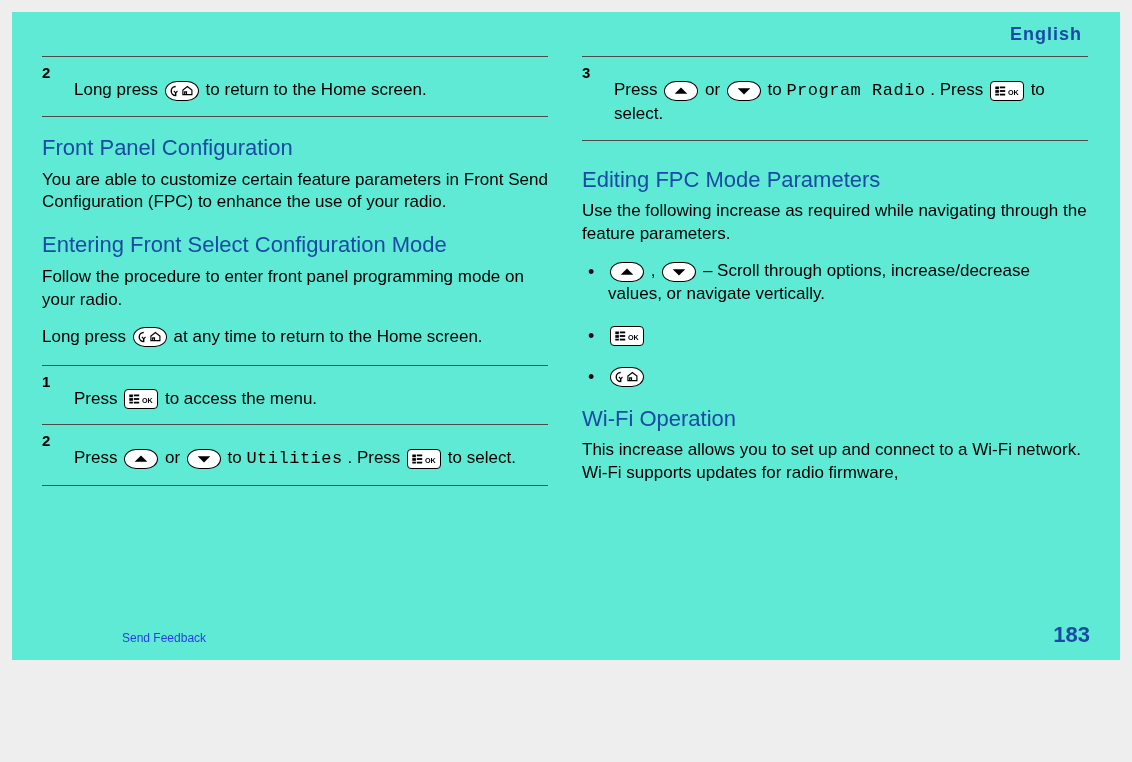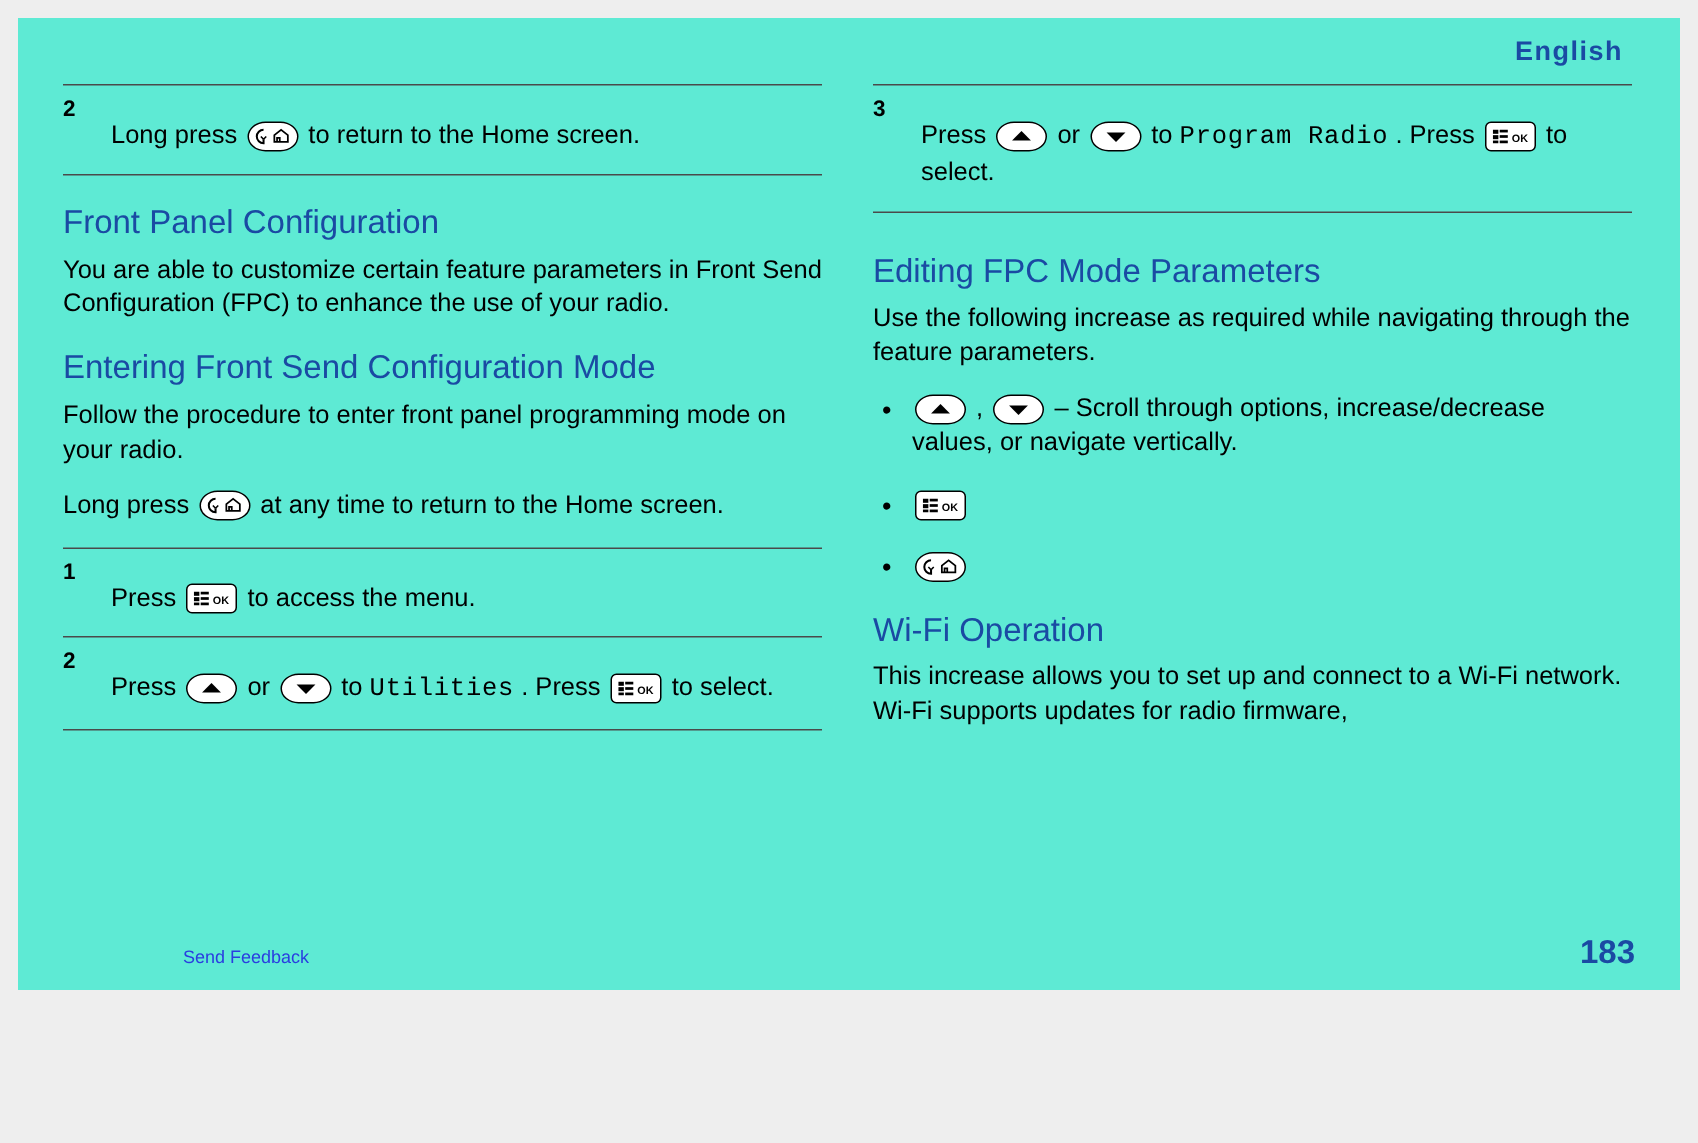--- a/index.html
+++ b/index.html
@@ -163,21 +163,21 @@
                 <path d="M18 14 L18 9 L23 5 L28 9 L28 14 Z M20 14 L20 11 L22 11 L22 14" fill="none" stroke="#000" stroke-width="1.3"></path>
               </svg>
           </span>
           <span> to return to the Home screen.</span>
         </div>
       </div>
 
       <h2 class="section">Front Panel Configuration</h2>
       <p class="intro">You are able to customize certain feature parameters in Front Send Configuration (FPC) to enhance the use of your radio.</p>
 
-      <h2 class="section">Entering Front Send Configuration Mode</h2>
+      <h2 class="section">Entering Front Select Configuration Mode</h2>
       <p class="intro">Follow the procedure to enter front panel programming mode on your radio.</p>
 
       <p class="note">
         <span>Long press </span>
         <span class="btn-icon btn-oval">
           <svg viewBox="0 0 34 20">
               <path d="M10 5 A5 5 0 1 0 10 15 L10 12" fill="none" stroke="#000" stroke-width="1.5"></path>
               <path d="M10 12 L8 10 M10 12 L12 10" stroke="#000" stroke-width="1.2" fill="none"></path>
               <path d="M18 14 L18 9 L23 5 L28 9 L28 14 Z M20 14 L20 11 L22 11 L22 14" fill="none" stroke="#000" stroke-width="1.3"></path>
             </svg>

